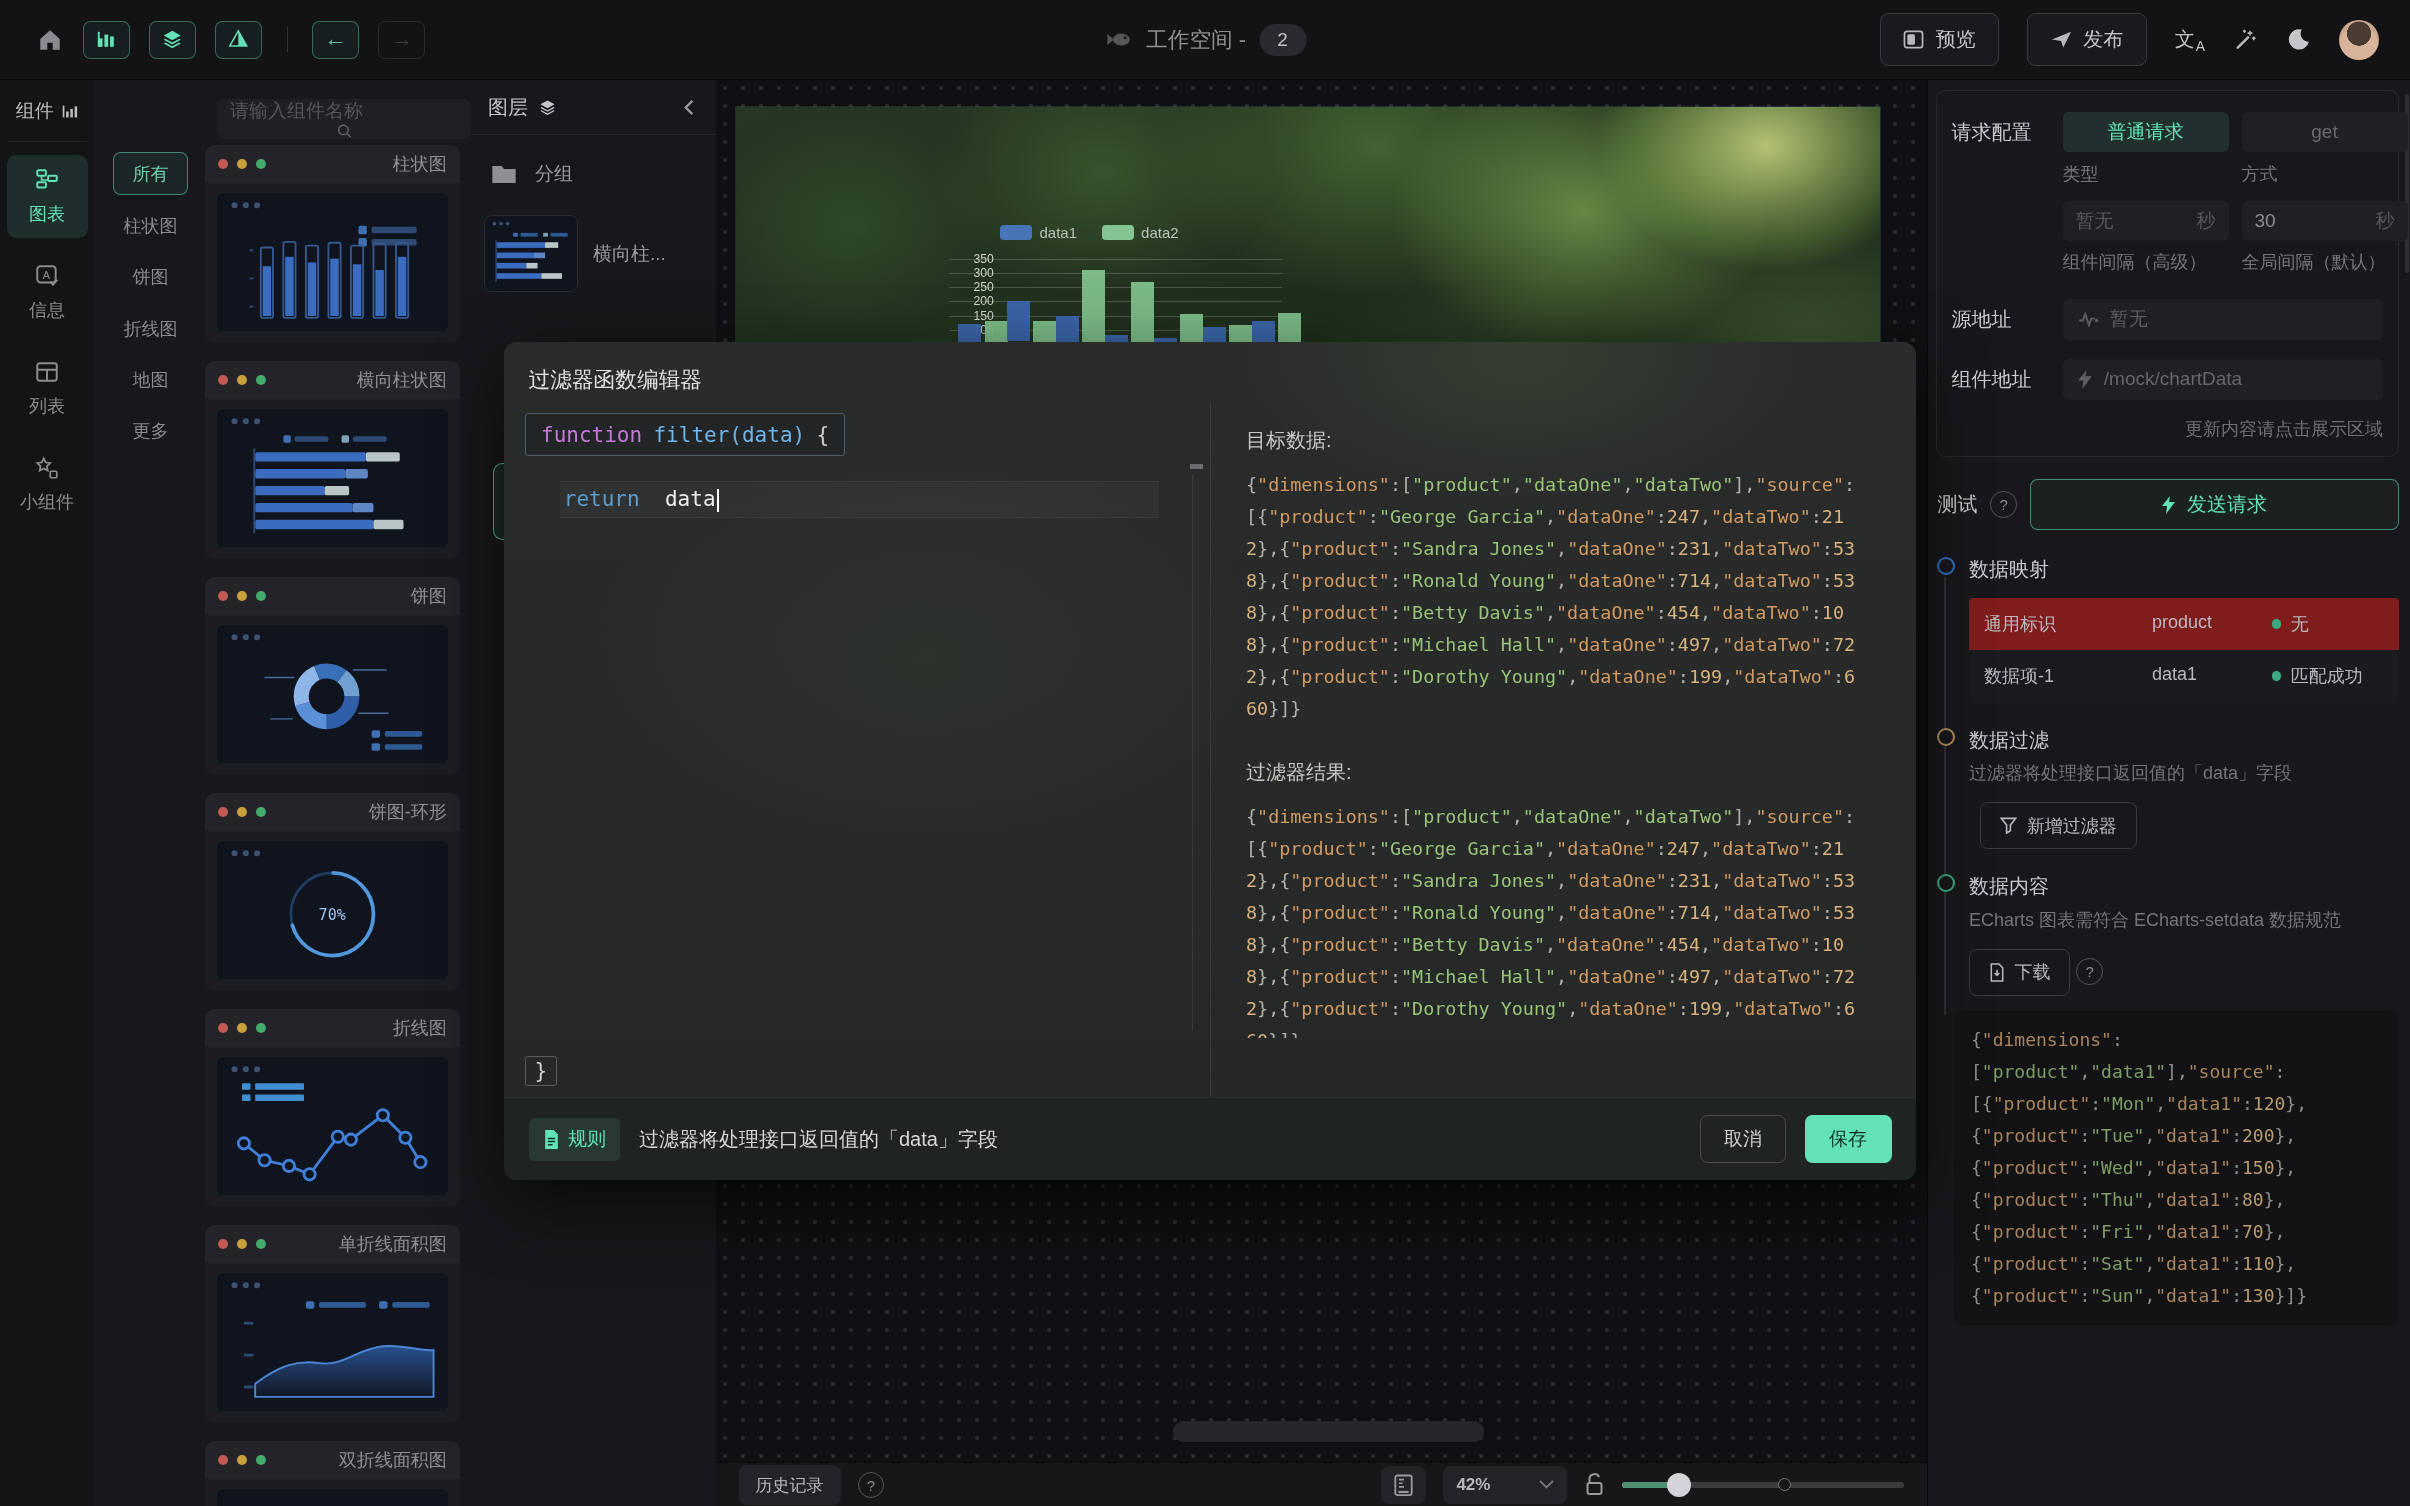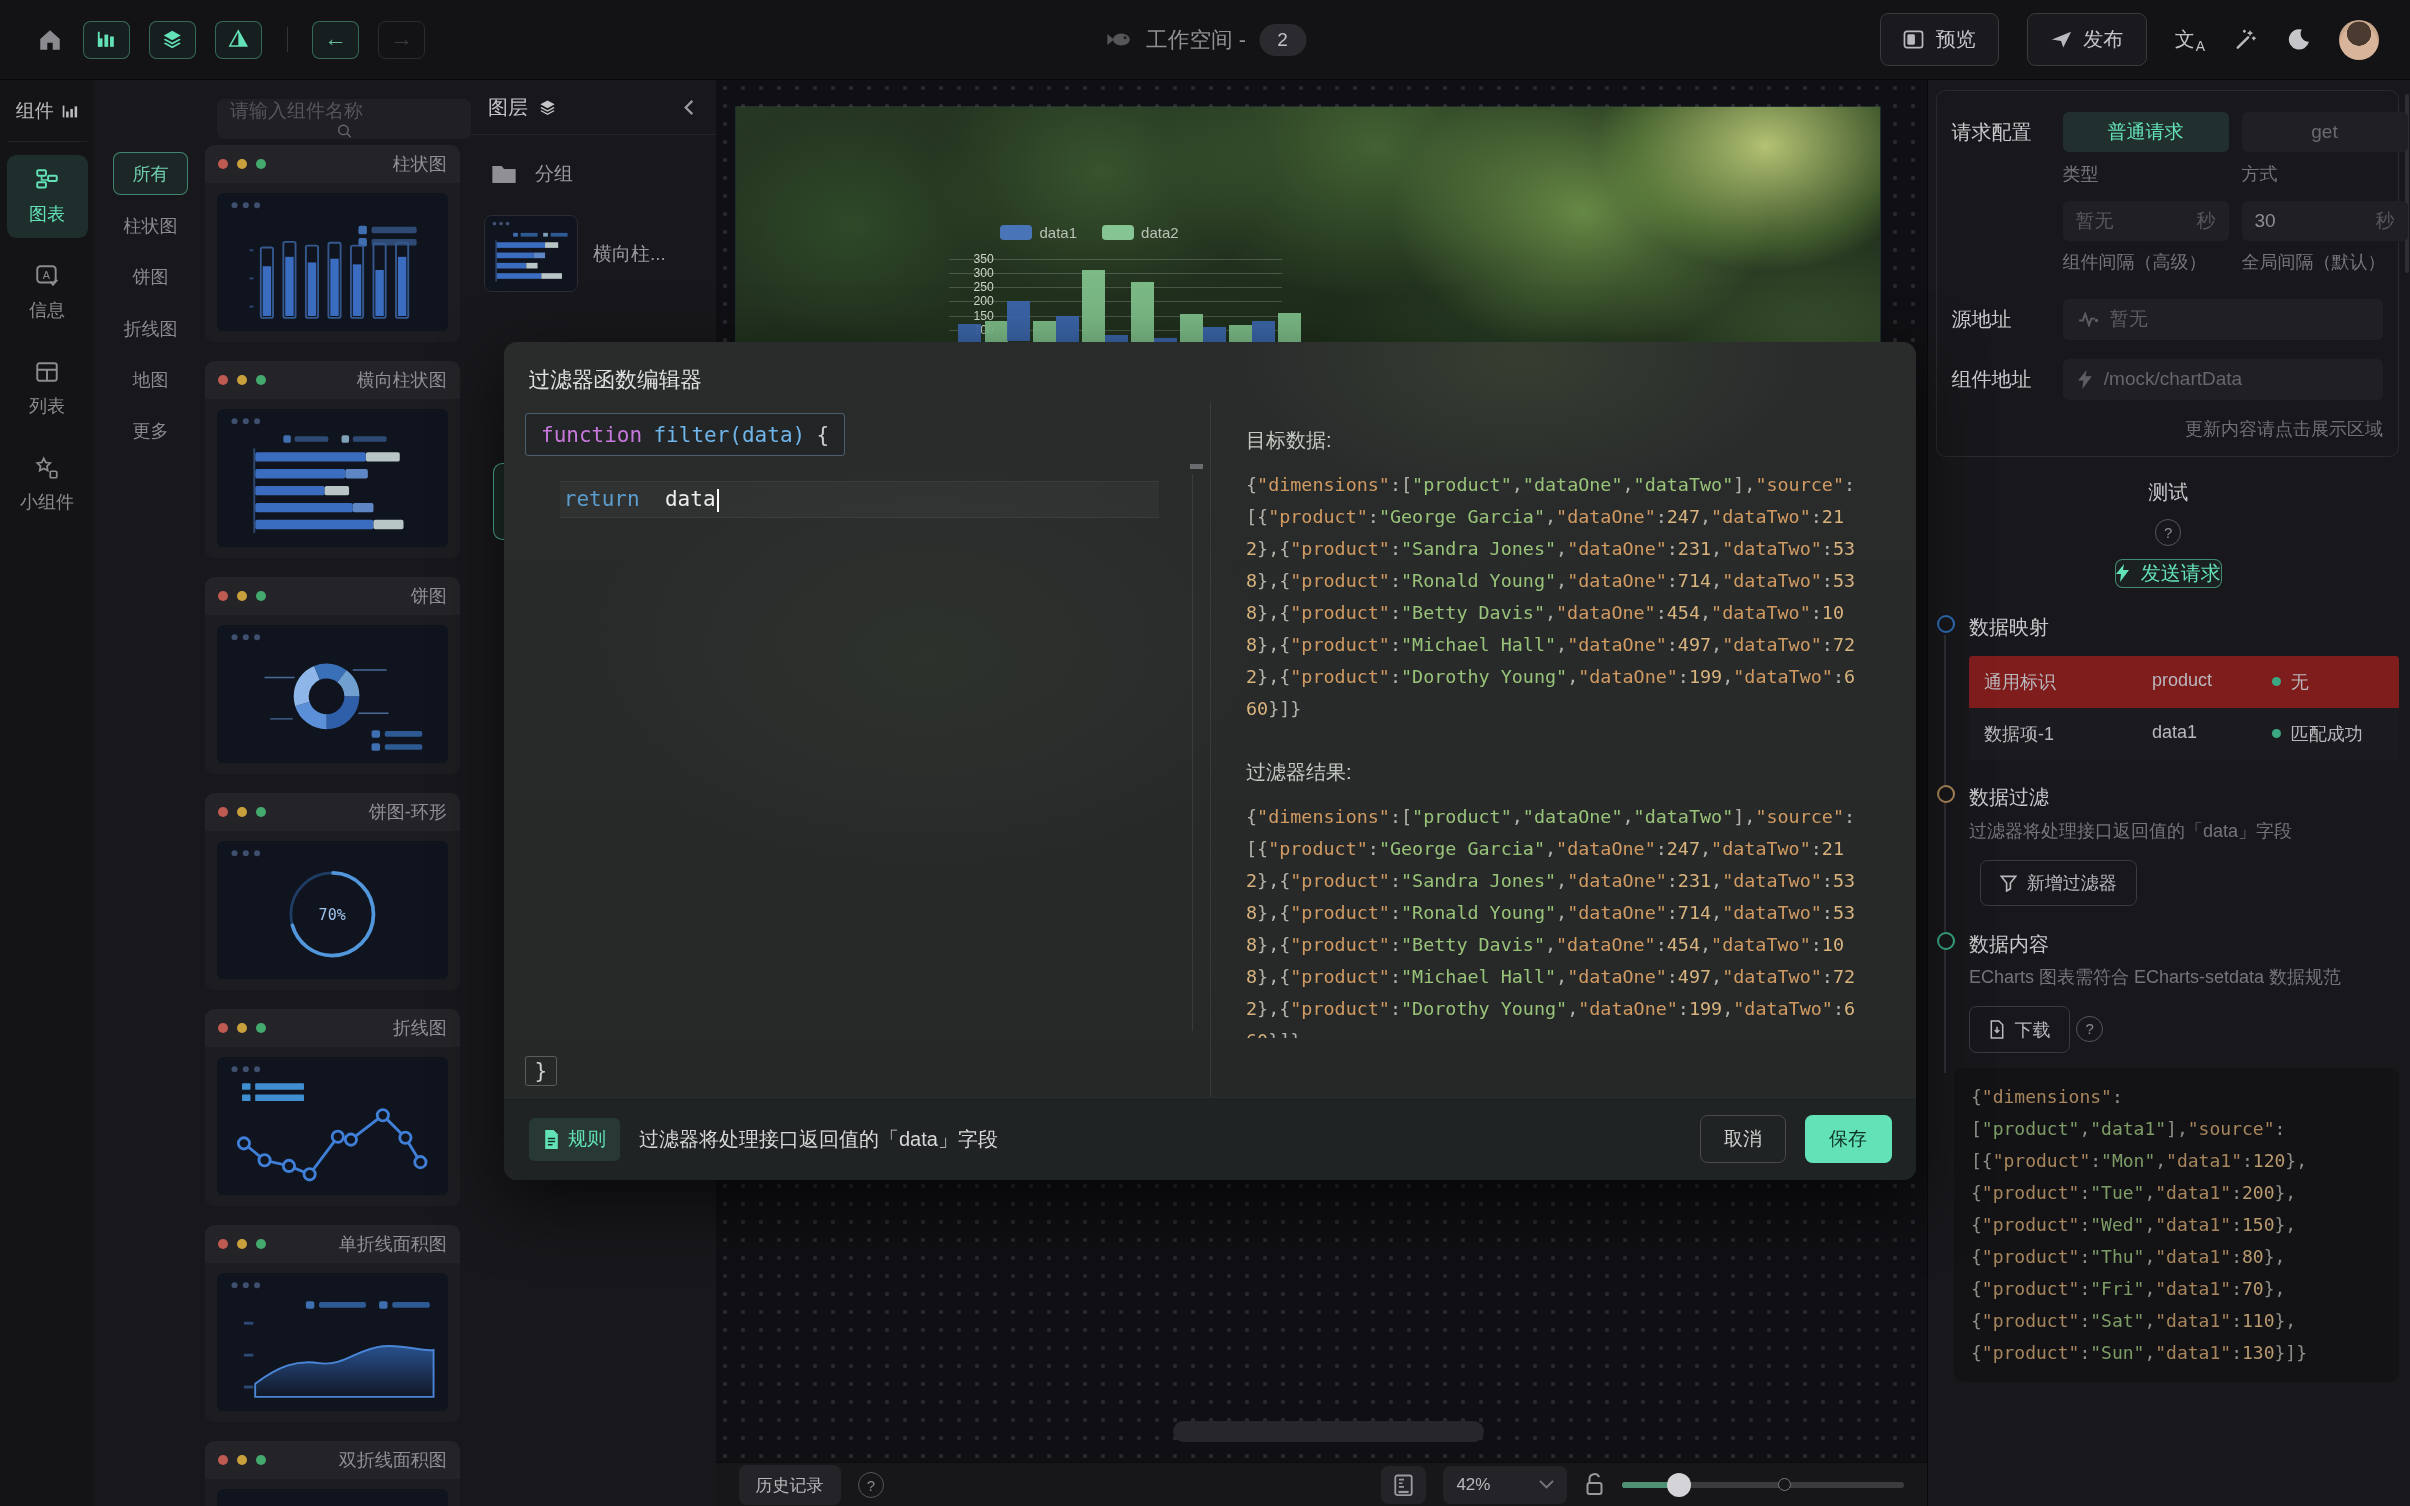--- a/index.html
+++ b/index.html
@@ -87,21 +87,21 @@
   .gl{position:absolute;left:53px;right:19px;height:0.9px;background:rgba(220,230,220,.22);}
   .gl-label{position:absolute;width:41px;text-align:right;font-size:12.2px;color:#cfd6cc;transform:translateY(-6.6px);left:3.8px;}
   .bar{position:absolute;bottom:0;width:24.5px;opacity:.95;}
   .bar.b1{background:#3c66ad}.bar.b2{background:#7fc08b}
   .hscroll{position:absolute;left:457px;top:1342px;width:311px;height:21px;border-radius:10.4px;background:#26262b;cursor:pointer;}
   .canvas-footer{position:absolute;left:0;right:0;bottom:0;height:45px;background:#17171a;border-top:0.9px solid #0b0b0d;
                  display:flex;align-items:center;padding:0 22.6px;box-sizing:border-box;z-index:5;}
   .history-btn{background:#242428;border-radius:7.5px;padding:8.5px 17px;color:#b9b9bd;font-size:17px;cursor:pointer;}
   .help-circle{width:24.5px;height:24.5px;border:1.9px solid #55555a;border-radius:50%;color:#8a8a8f;font-size:15px;
                display:flex;align-items:center;justify-content:center;margin-left:17px;}
-  .footer-right{margin-left:auto;display:flex;align-items:center;gap:17px;}
+  .footer-right{margin-left:auto;display:flex;align-items:center;gap:17px;font-weight:bold;}
   .sq-btn{width:45px;height:38px;background:#242428;border-radius:7.5px;display:flex;align-items:center;justify-content:center;cursor:pointer;}
   .zoom-select{width:124px;height:38px;background:#242428;border-radius:7.5px;display:flex;align-items:center;
                justify-content:space-between;padding:0 13px;box-sizing:border-box;color:#b9b9bd;font-size:17px;cursor:pointer;}
   .slider{position:relative;width:282px;height:38px;cursor:pointer;}
   .slider .track{position:absolute;left:0;right:0;top:16px;height:5.6px;border-radius:2.8px;background:#3a3a3f;}
   .slider .fill{position:absolute;left:0;top:16px;height:5.6px;border-radius:2.8px;background:#4f8f74;width:20%;}
   .slider .thumb{position:absolute;left:calc(20% - 12.2px);top:6.6px;width:24.5px;height:24.5px;border-radius:50%;background:#d4d4d8;}
   .slider .marker{position:absolute;left:55%;top:12.2px;width:11.3px;height:11.3px;border-radius:50%;border:1.9px solid #77777c;background:#17171a;}
   
   .modal{position:absolute;left:504px;top:342px;width:1412px;height:838px;border-radius:13px;z-index:50;
@@ -151,21 +151,21 @@
   .box-gray{height:40px;border-radius:5.6px;background:#202024;color:#6a6a6f;font-size:19px;
             display:flex;align-items:center;justify-content:center;}
   .sub-label{color:#74747a;font-size:18px;margin-top:9.4px;}
   .input-pair{height:40px;border-radius:5.6px;background:#202024;display:flex;align-items:center;
               justify-content:space-between;padding:0 13px;font-size:19px;margin-top:15px;}
   .ph{color:#57575d}.vv{color:#8d8d93}
   .addr-row{display:flex;align-items:center;margin-top:24.5px;gap:13px;}
   .addr-input{flex:1;height:41px;border-radius:5.6px;background:#202024;display:flex;align-items:center;
               gap:11.3px;padding:0 15px;color:#5d5d63;font-size:19px;}
   .update-hint{text-align:right;color:#6f6f74;font-size:18px;margin-top:17px;}
-  .test-row{display:flex;align-items:center;margin:22.6px 13px 0 9.4px;gap:13px;flex-direction:column;}
+  .test-row{display:flex;align-items:center;margin:22.6px 13px 0 9.4px;gap:13px;}
   .test-label{color:#c9c9cd;font-size:20px;}
   .send-btn{flex:1;height:49px;border:0.9px solid rgba(99,226,183,.55);border-radius:7.5px;background:rgba(99,226,183,.04);
             display:flex;align-items:center;justify-content:center;gap:11.3px;color:#63e2b7;font-size:20px;cursor:pointer;}
   .sections{position:relative;margin-top:26px;}
   .timeline{position:absolute;left:16px;top:21px;height:438px;width:1.9px;background:#2f2f34;}
   .rp-section{position:relative;padding-left:41px;margin:24.5px 13px 0 0;}
   .bullet{position:absolute;left:8.5px;top:0.9px;width:14px;height:14px;border-radius:50%;border:2.8px solid;background:#18181c;}
   .bullet.blue{border-color:#2f6fba}.bullet.tan{border-color:#b08a5a}.bullet.green{border-color:#3aa981}
   .sec-title{color:#c9c9cd;font-size:20px;}
   .sec-sub{color:#74747a;font-size:18px;margin-top:7.5px;}

